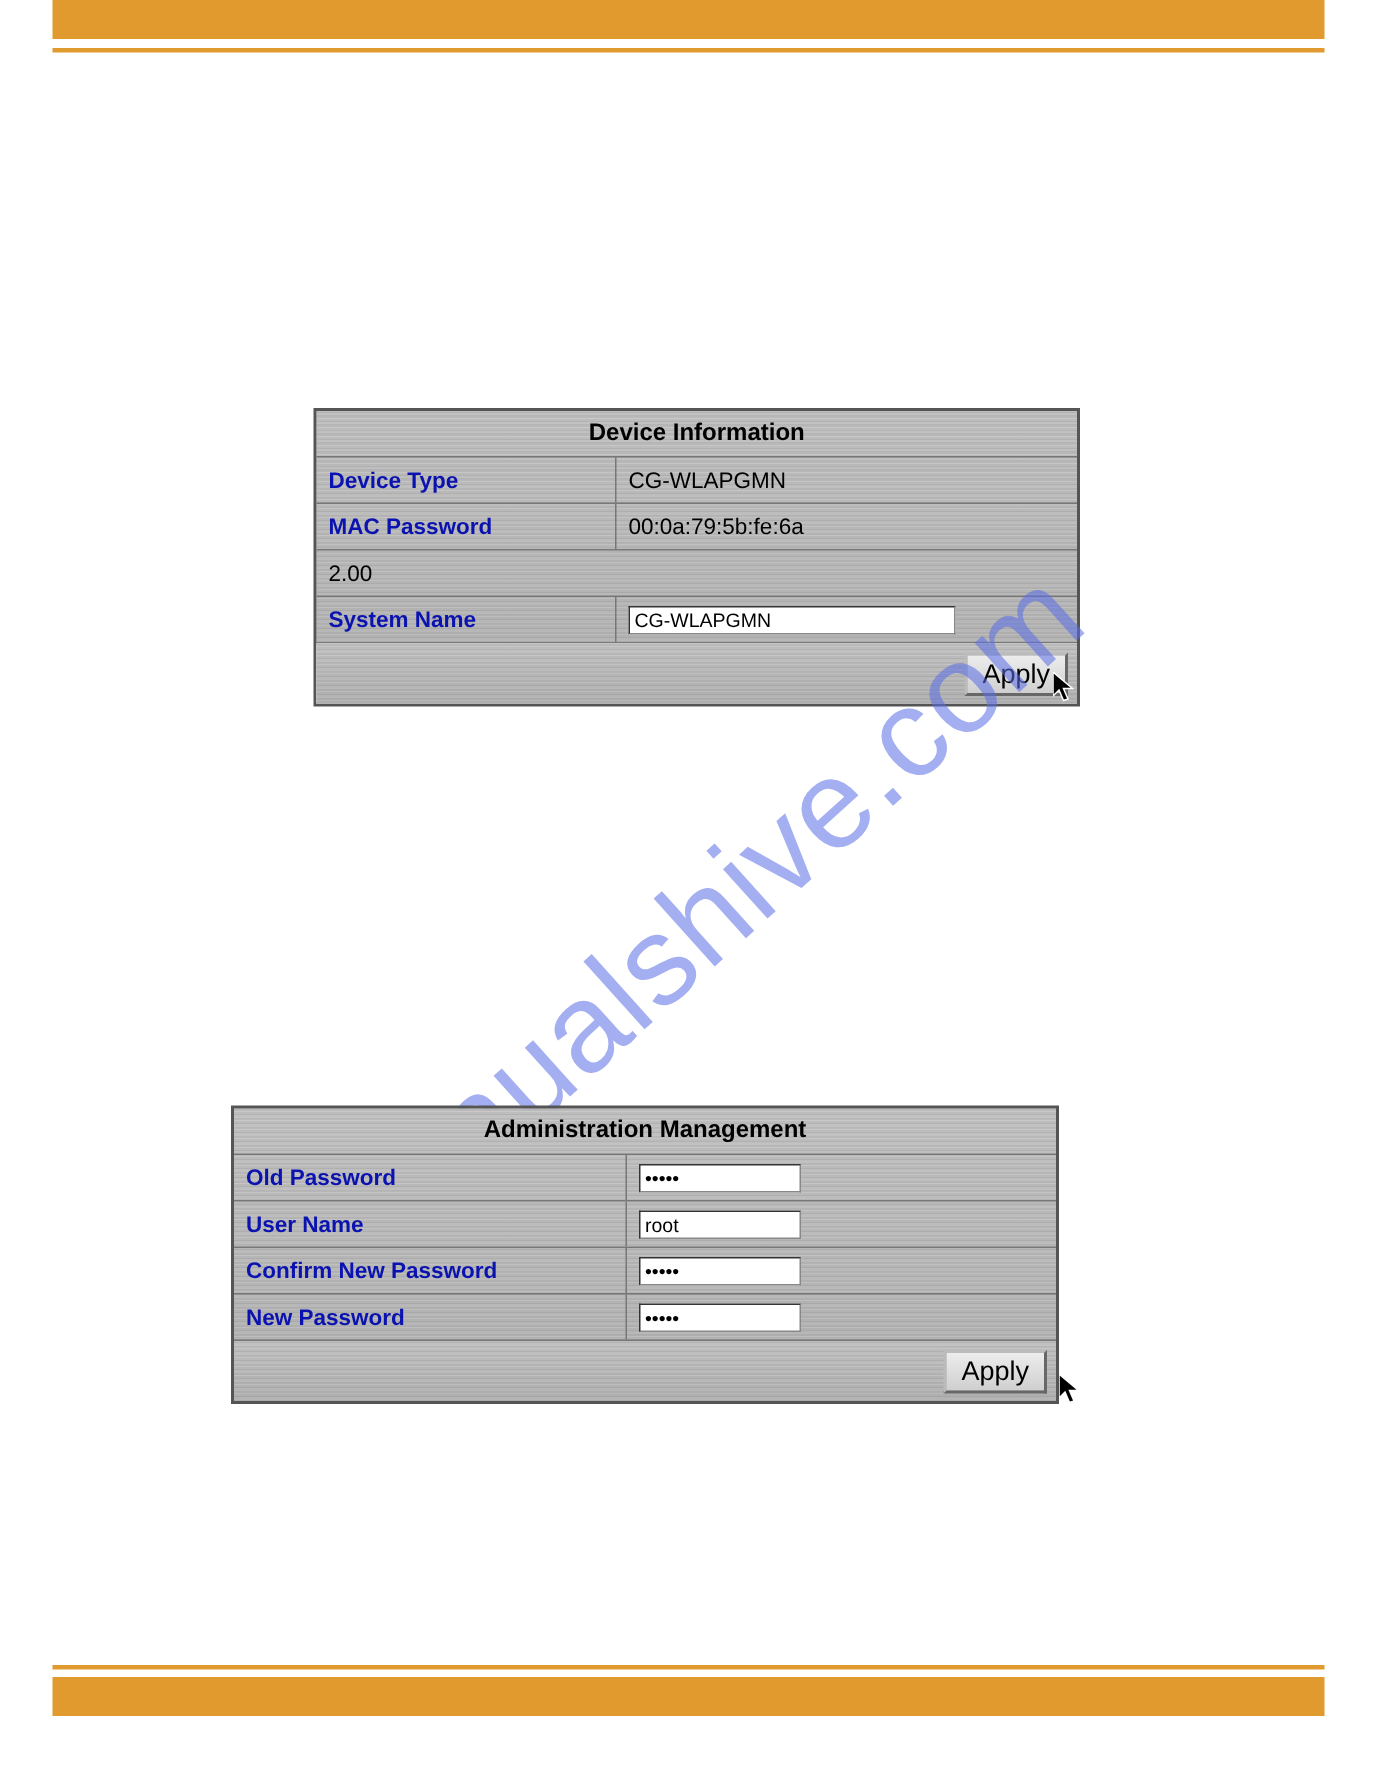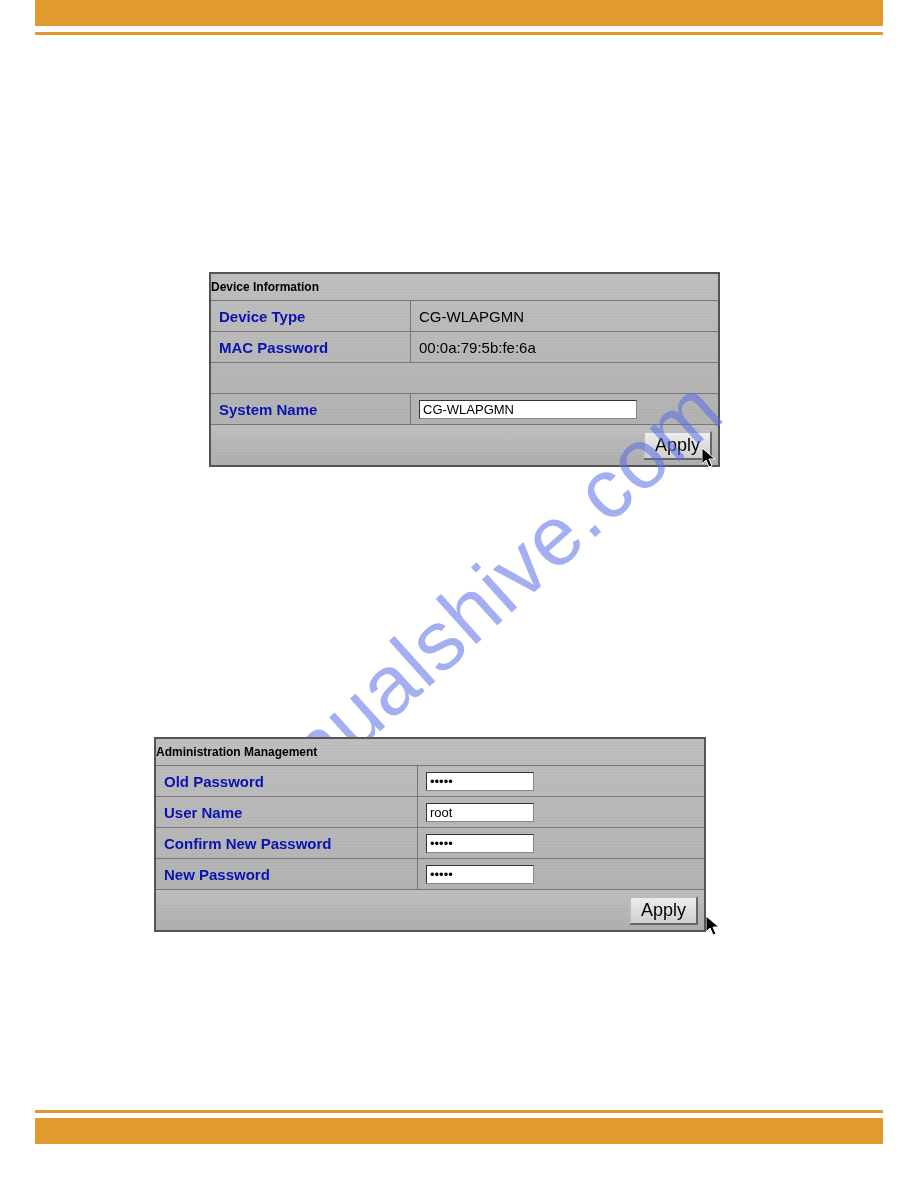--- a/index.html
+++ b/index.html
@@ -51,22 +51,23 @@
   }
   .metal {
     background: repeating-linear-gradient(
       180deg,
       #e3e3e3 0px, #cfcfcf 1px, #e9e9e9 2px, #d3d3d3 3px
     ),
     linear-gradient(180deg,#dcdcdc,#cacaca);
     background-blend-mode: multiply;
   }
   .panel-header {
+    text-align: center;
     font-weight: bold;
-    font-size: 12px;
+    font-size: 16px;
     padding: 6px 0;
     border-bottom: 1px solid #777;
   }
   .row {
     display: flex;
     border-bottom: 1px solid #777;
     font-size: 15px;
     height: 30px;
     align-items: center;
   }
@@ -159,20 +160,21 @@
 
   <div class="row">
     <div class="cell-label">Device Type</div>
     <div class="cell-value">CG-WLAPGMN</div>
   </div>
   <div class="row">
     <div class="cell-label">MAC Password</div>
     <div class="cell-value">00:0a:79:5b:fe:6a</div>
   </div>
   <div class="row">
+    <div class="cell-value">2.00</div>
   </div>
   <div class="row">
     <div class="cell-label">System Name</div>
     <div class="cell-value">
       <input type="text" style="width: 210px;" value="CG-WLAPGMN">
     </div>
   </div>
   <div class="button-row metal">
     <button class="metal-btn">Apply</button>
   </div>

